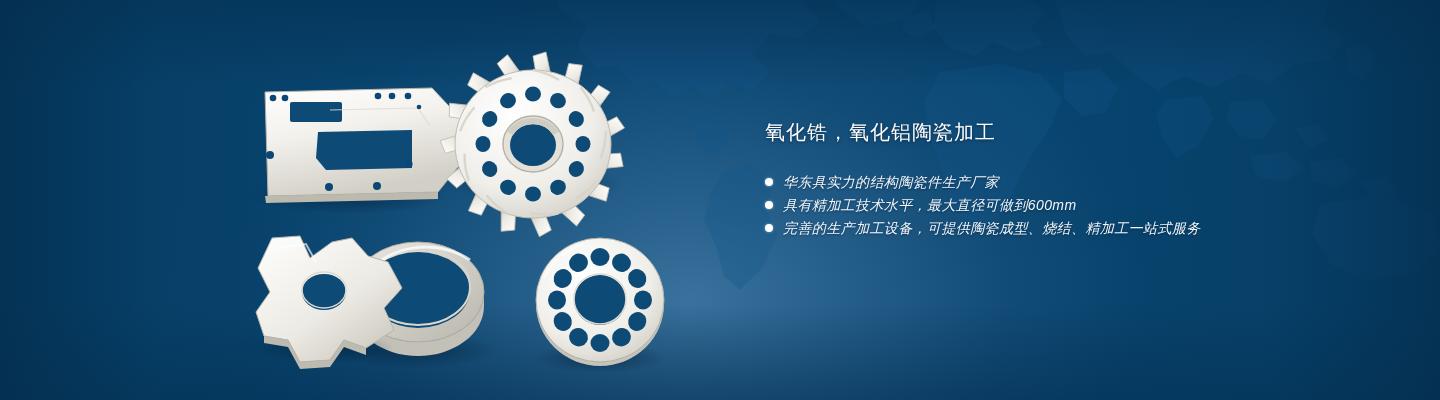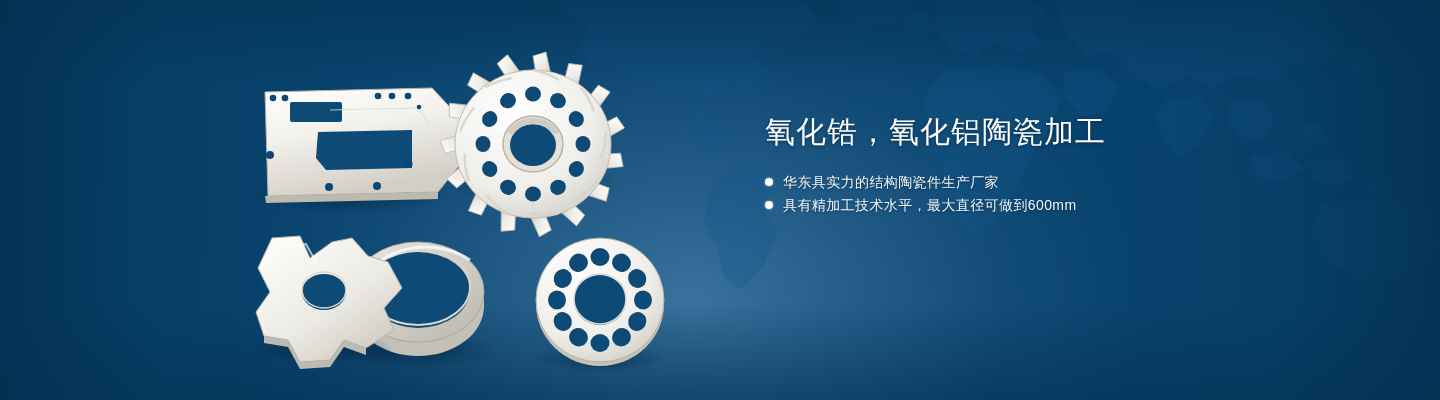--- a/index.html
+++ b/index.html
@@ -75,32 +75,33 @@
 
   
   .copy {
     position: absolute;
     left: 765px;
     top: 112px;
     width: 600px;
   }
   .headline {
     margin: 0;
-    font-size: 30px;
+    font-size: 20px;
     line-height: 40px;
     font-weight: normal;
     letter-spacing: 1px;
     color: #ffffff;
     text-shadow: 0 1px 3px rgba(0,20,40,0.55);
     white-space: nowrap;
   }
   .bullets {
     list-style: none;
     margin: 22px 0 3px 0;
     padding: 0;
+    font-style: italic;
   }
   .bullets li {
     display: flex;
     align-items: center;
     margin: 0 0 7px 0;
     height: 16px;
   }
   .dot {
     flex: 0 0 auto;
     width: 8px;
@@ -329,16 +330,20 @@
 
     <ul class="bullets">
       <li>
         <span class="dot"></span>
         <span class="bullet-text">华东具实力的结构陶瓷件生产厂家</span>
       </li>
       <li>
         <span class="dot"></span>
         <span class="bullet-text">具有精加工技术水平，最大直径可做到600mm</span>
       </li>
+      <li>
+        <span class="dot"></span>
+        <span class="bullet-text">完善的生产加工设备，可提供陶瓷成型、烧结、精加工一站式服务</span>
+      </li>
     </ul>
   </div>
 
 </div>
 
 </body></html>

